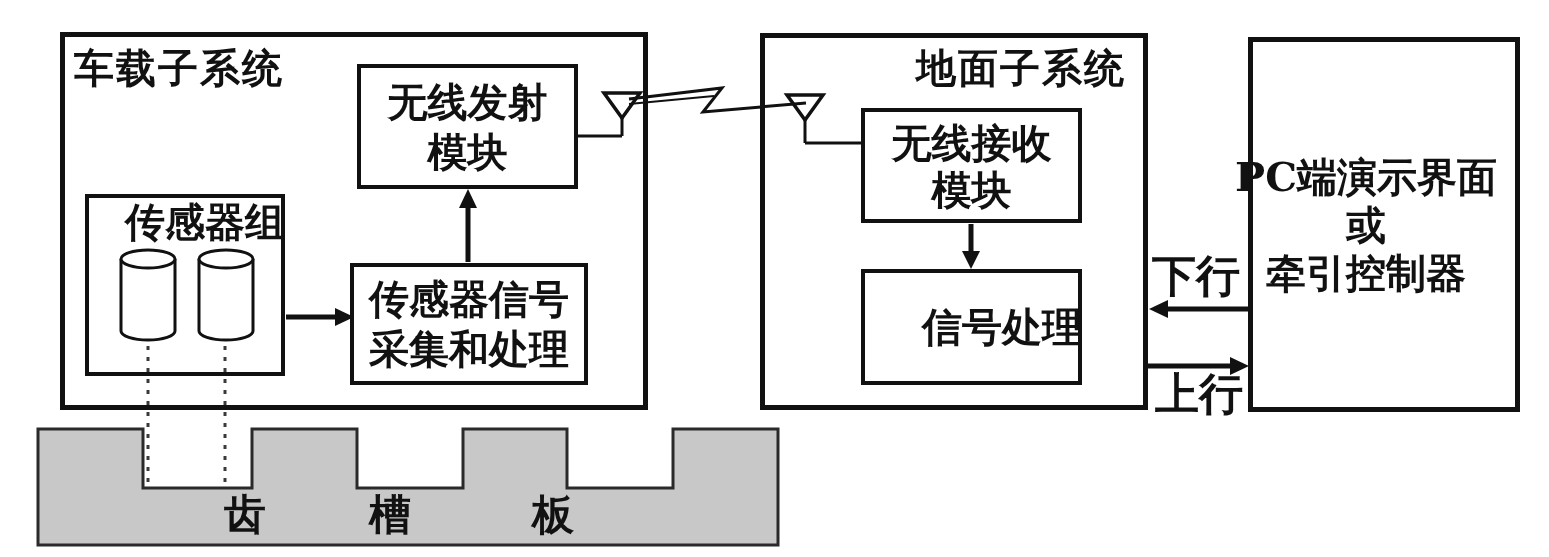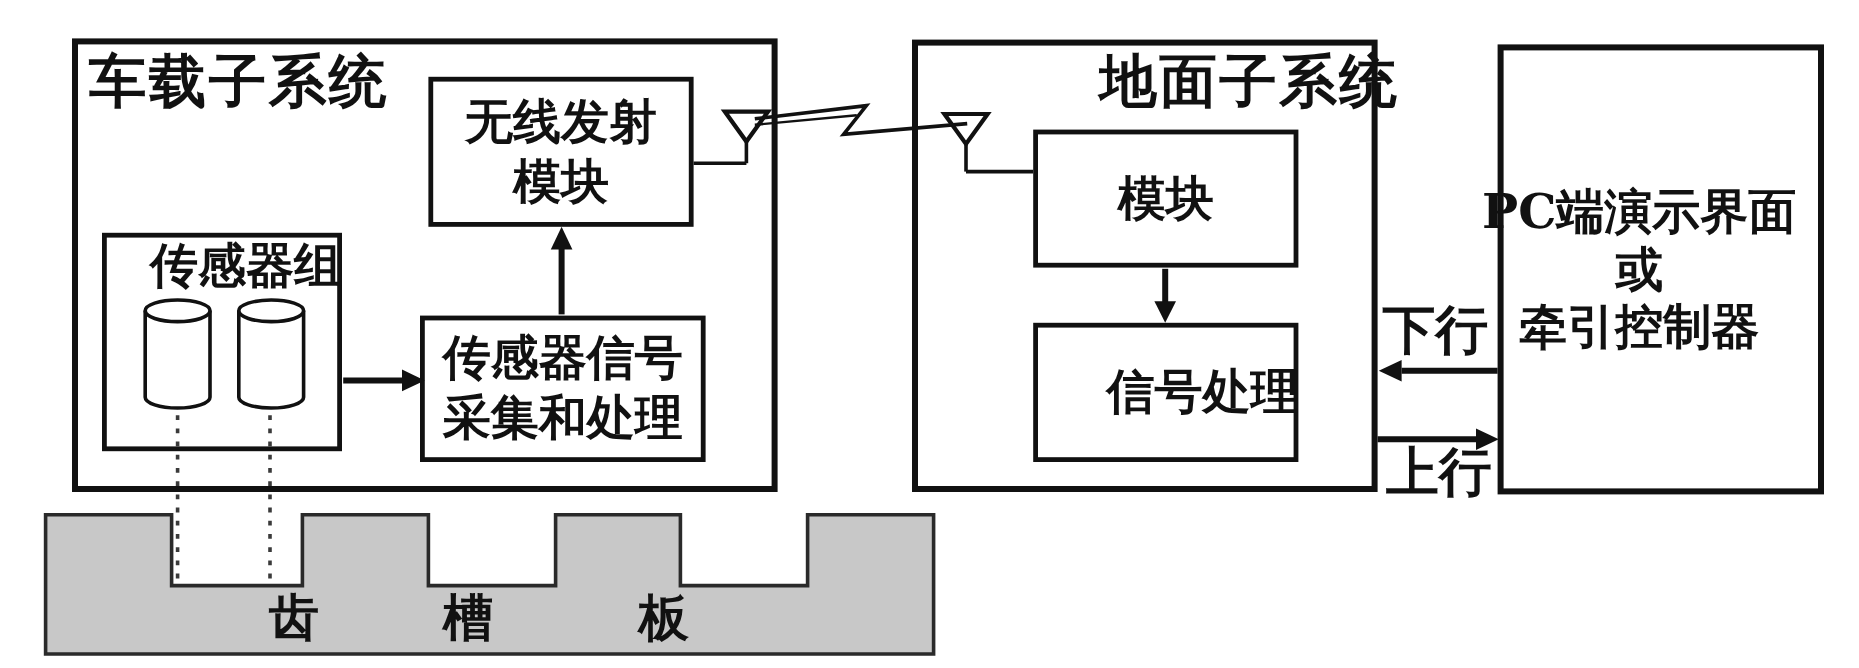--- a/index.html
+++ b/index.html
@@ -20,21 +20,21 @@
   .stroke{stroke:var(--line);fill:none;}
   .fillline{fill:var(--line);stroke:none;}
   .whitefill{fill:#ffffff;stroke:var(--line);}
   .plate{fill:var(--plate-fill);stroke:#2a2a2a;stroke-width:3;}
   .dashed{stroke:#3a3a3a;stroke-width:3;stroke-dasharray:4 7;fill:none;}
   .txt{position:absolute;font-weight:bold;white-space:nowrap;line-height:1;}
   .centerbox{
     position:absolute;display:flex;flex-direction:column;align-items:center;justify-content:center;
     font-weight:bold;text-align:center;font-size:40px;line-height:50px;white-space:nowrap;
   }
-  .corner-label{font-size:48px;letter-spacing:2px;font-family:Liberation Mono, monospace;}
+  .corner-label{font-size:40px;letter-spacing:2px;}
   .rack-label{font-size:42px;}
   .link-label{font-size:44px;}
 </style>
 </head>
 <body>
 
 <div id="stage">
 
   <div class="box" style="left:60px;top:32px;width:588px;height:378px;"></div>
   <div class="box" style="left:760px;top:33px;width:388px;height:377px;"></div>
@@ -116,20 +116,21 @@
   </div>
 
   <div class="txt" style="left:85px;top:202px;width:200px;text-align:right;font-size:40px;">传感器组</div>
 
   <div class="centerbox" style="left:350px;top:263px;width:238px;height:122px;">
     <span>传感器信号</span>
     <span>采集和处理</span>
   </div>
 
   <div class="centerbox" style="left:861px;top:108px;width:221px;height:115px;line-height:47px;">
+    <span>无线接收</span>
     <span>模块</span>
   </div>
 
   <div class="centerbox" style="left:861px;top:269px;width:221px;height:116px;line-height:48px;align-items:flex-end;">
     <span>信号处理</span>
   </div>
 
   <div class="centerbox" style="left:1248px;top:37px;width:236px;height:375px;line-height:48px;">
     <span>PC端演示界面</span>
     <span>或</span>

